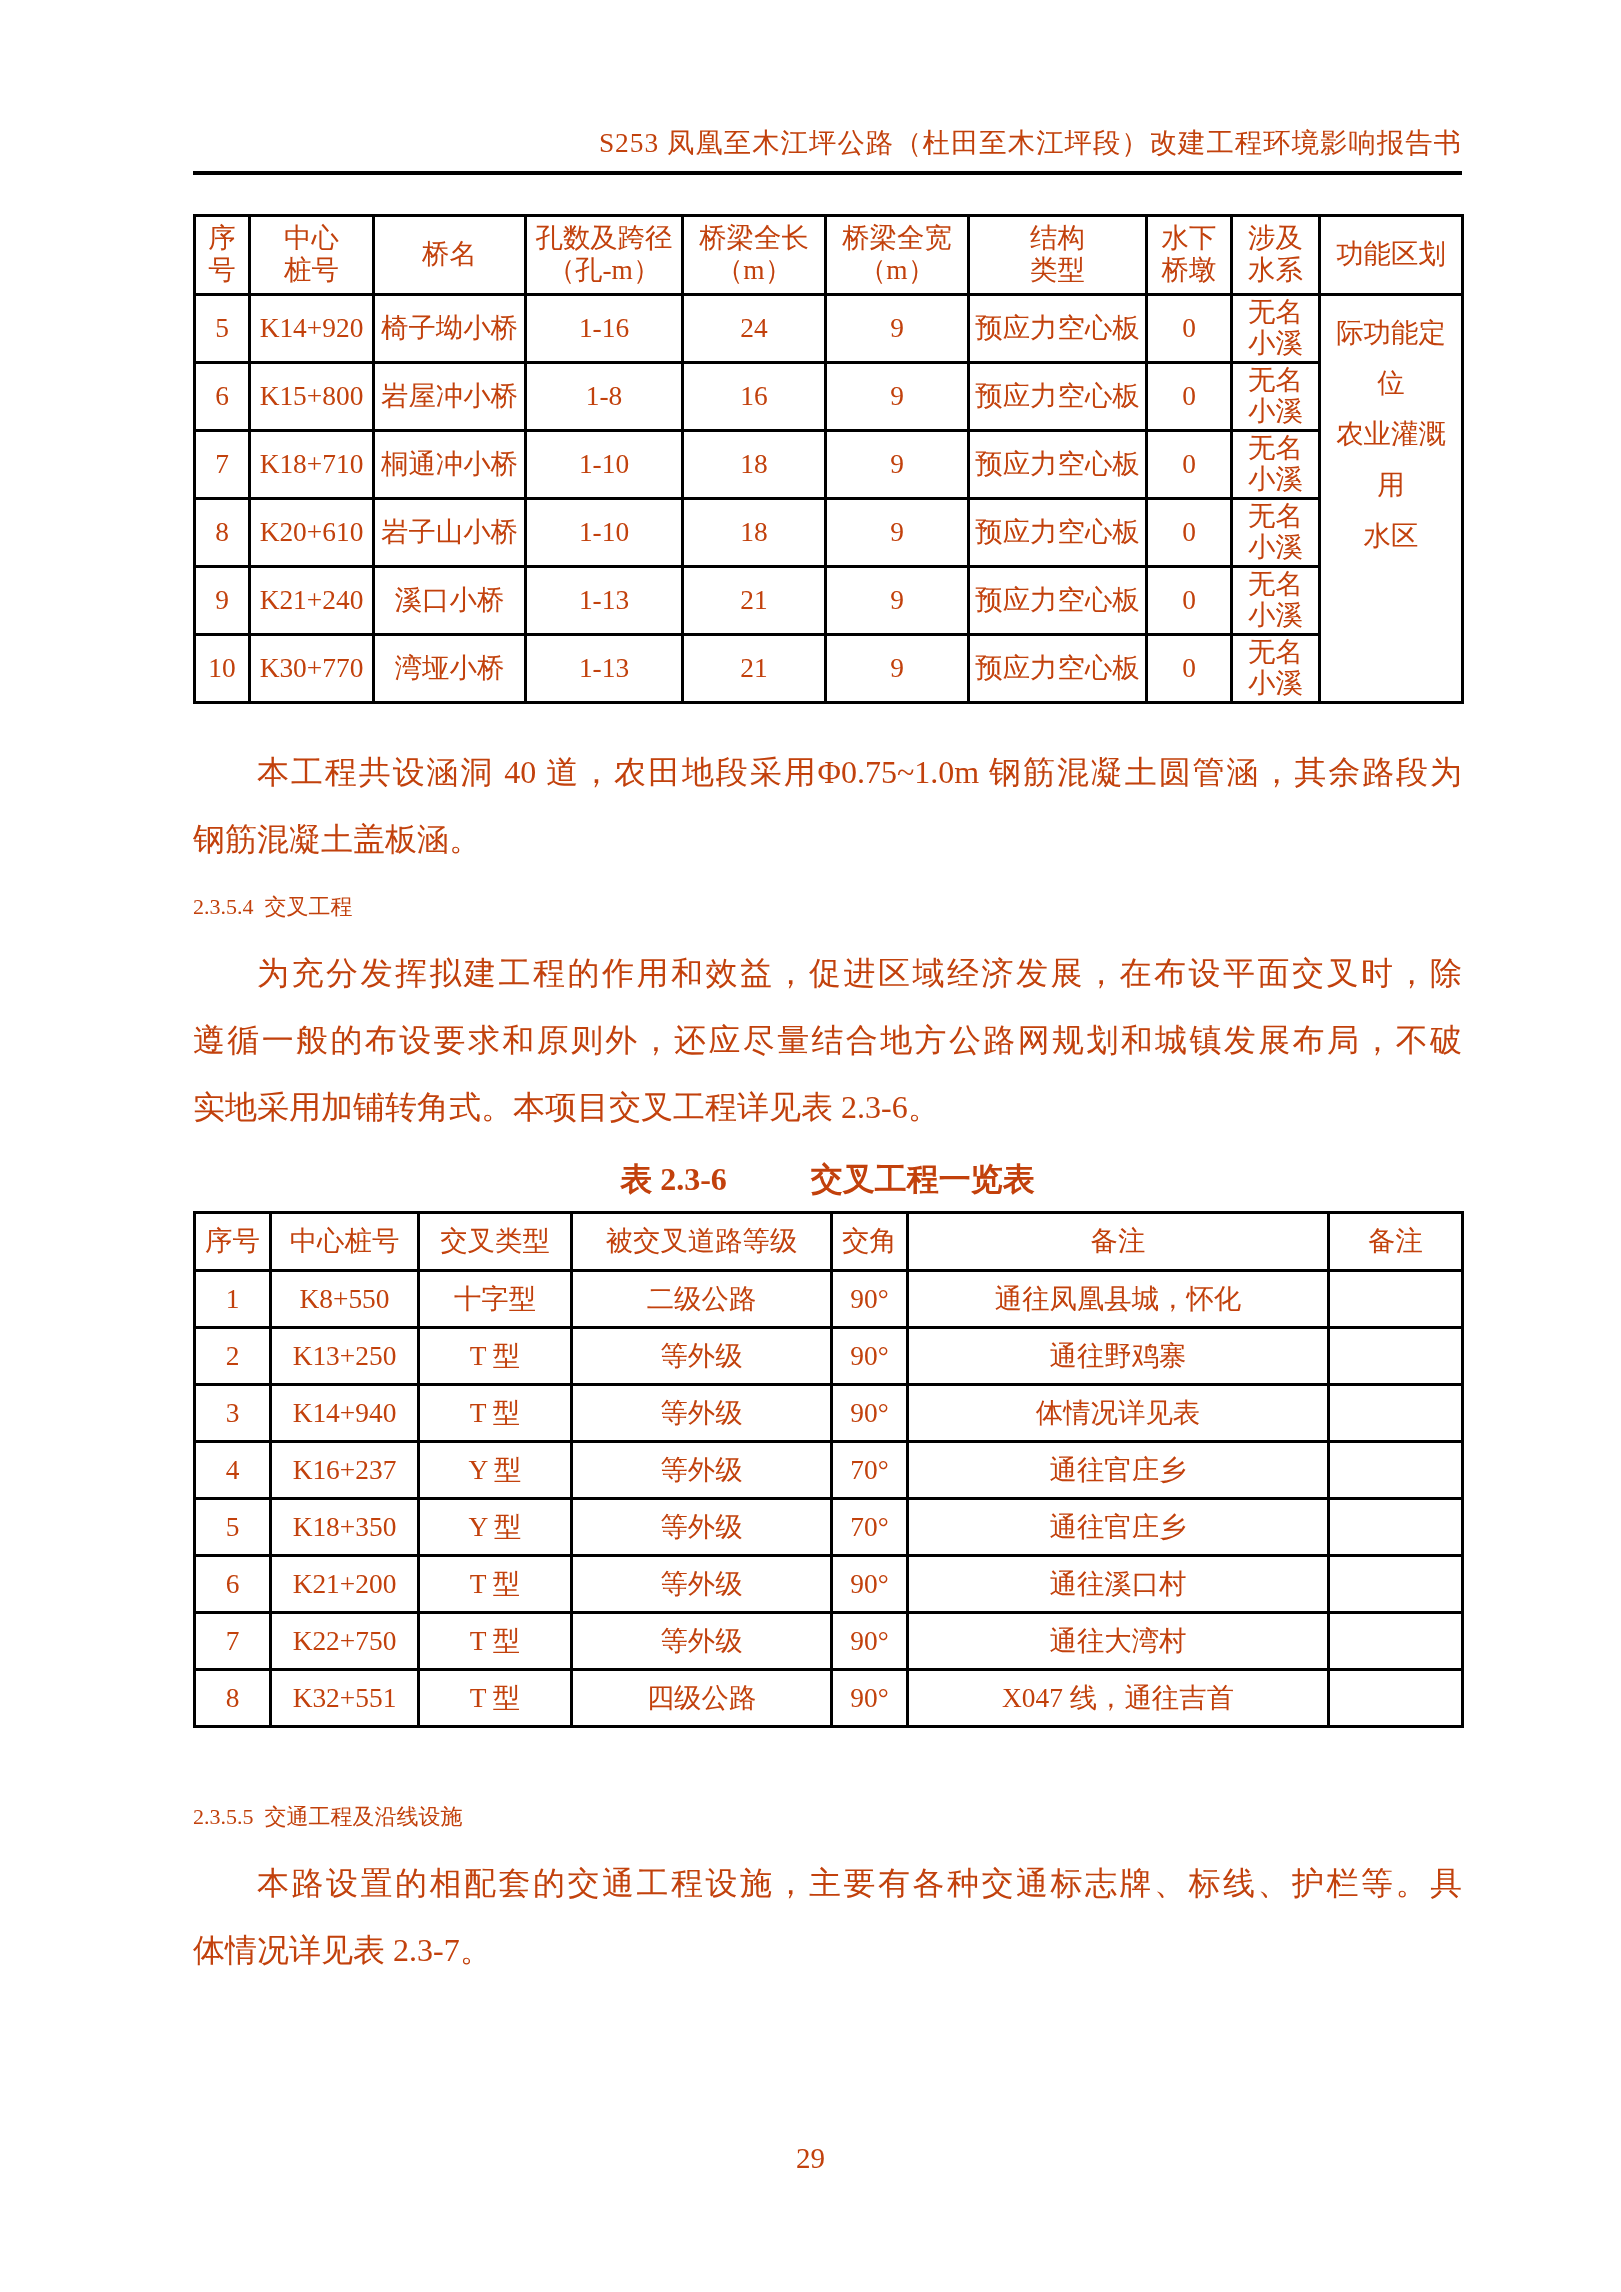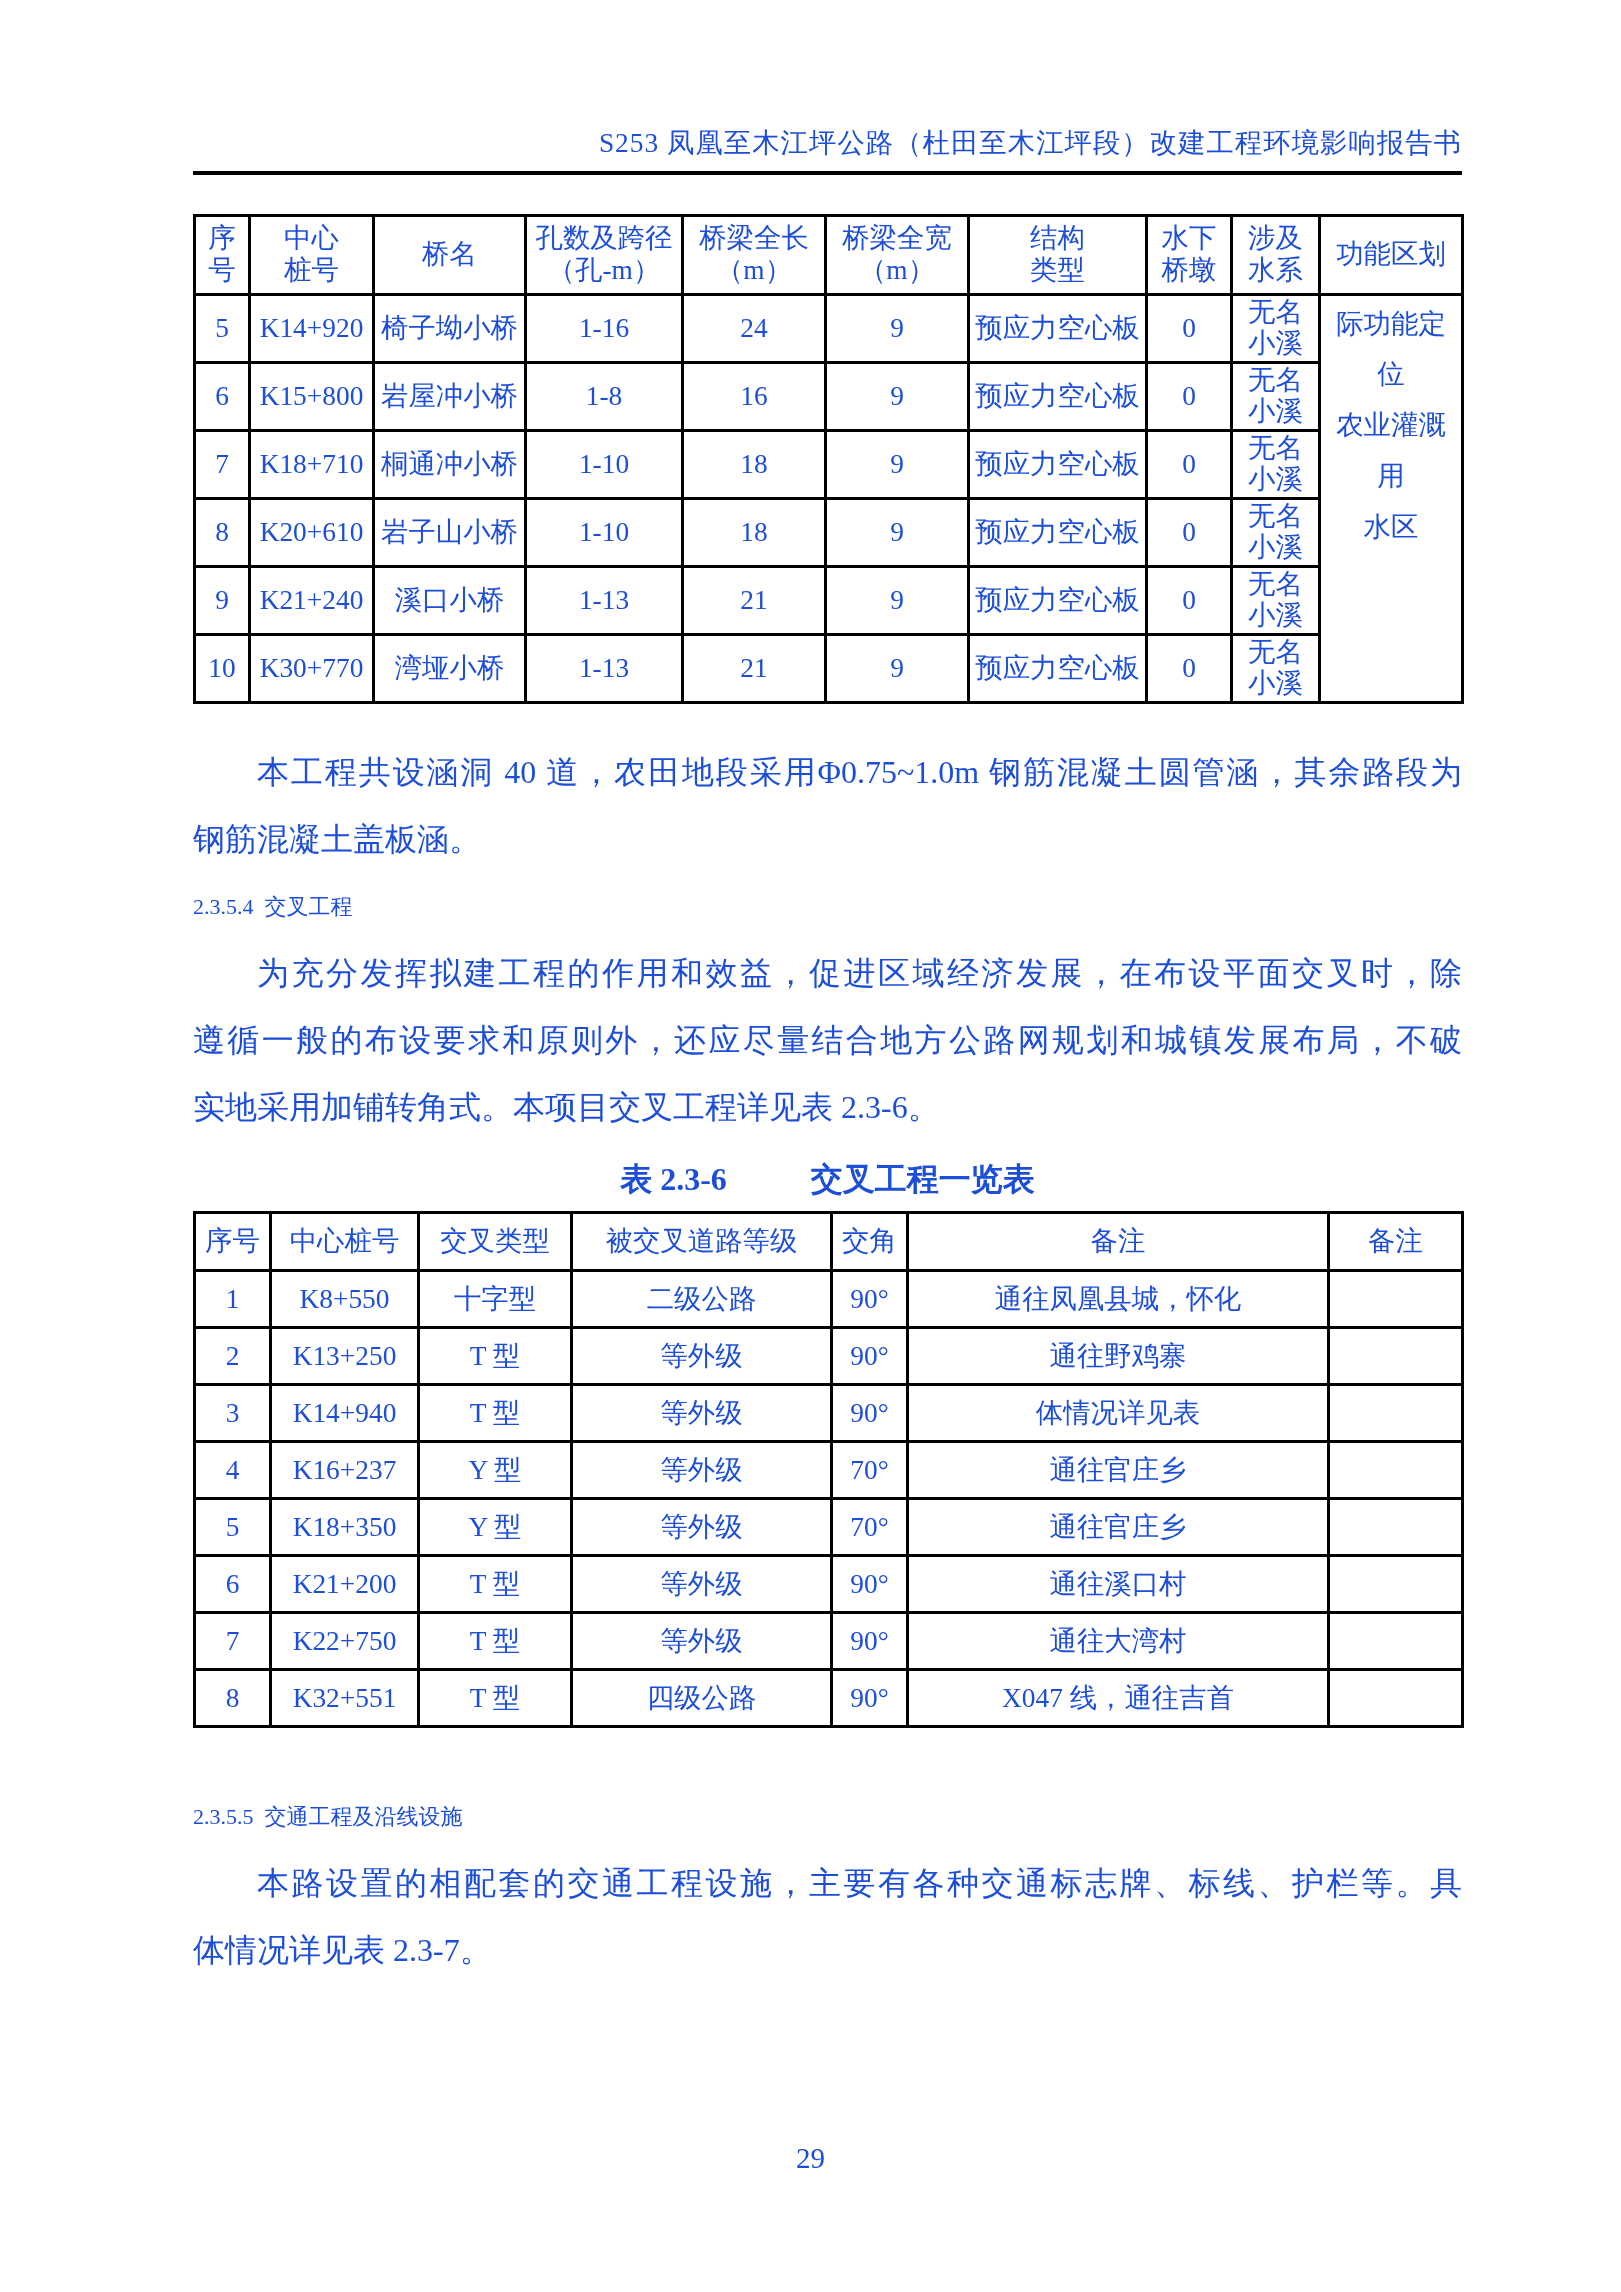--- a/index.html
+++ b/index.html
@@ -1,21 +1,21 @@
 <!DOCTYPE html>
 <html><head>
 <meta charset="utf-8">
 <style>
   html,body{margin:0;padding:0;background:#888;}
   .page{
     position:relative;
     width:1621px;height:2293px;
     background:#fff;
     font-family:"Liberation Serif",serif;
-    color:#1d4ed8;
+    color:#c2410c;
     overflow:hidden;
   }
   .content{position:absolute;left:193px;top:0;width:1269px;}
   
   .runhead{
     margin-top:125px;
     text-align:right;
     font-size:27.4px;
     letter-spacing:1px;
     padding-bottom:9.8px;
@@ -31,21 +31,21 @@
     text-align:center;
     vertical-align:middle;
     padding:0 2px;
     white-space:pre-line;
     line-height:1.15;
     overflow:hidden;
   }
   .tbl-bridge{margin-top:39px;}
   .tbl-bridge th{height:76px;}
   .tbl-bridge td{height:65px;}
-  .tbl-bridge .fz{vertical-align:top;line-height:1.85;padding-top:3px;}
+  .tbl-bridge .fz{vertical-align:top;line-height:1.85;padding-top:12px;}
   .tbl-cross{margin-top:5.9px;}
   .tbl-cross th{height:55px;}
   .tbl-cross td{height:54px;}
   
   .bodyline{
     font-size:32px;
     line-height:67px;
     white-space:pre-wrap;
   }
   .just{text-align:justify;text-align-last:justify;}

